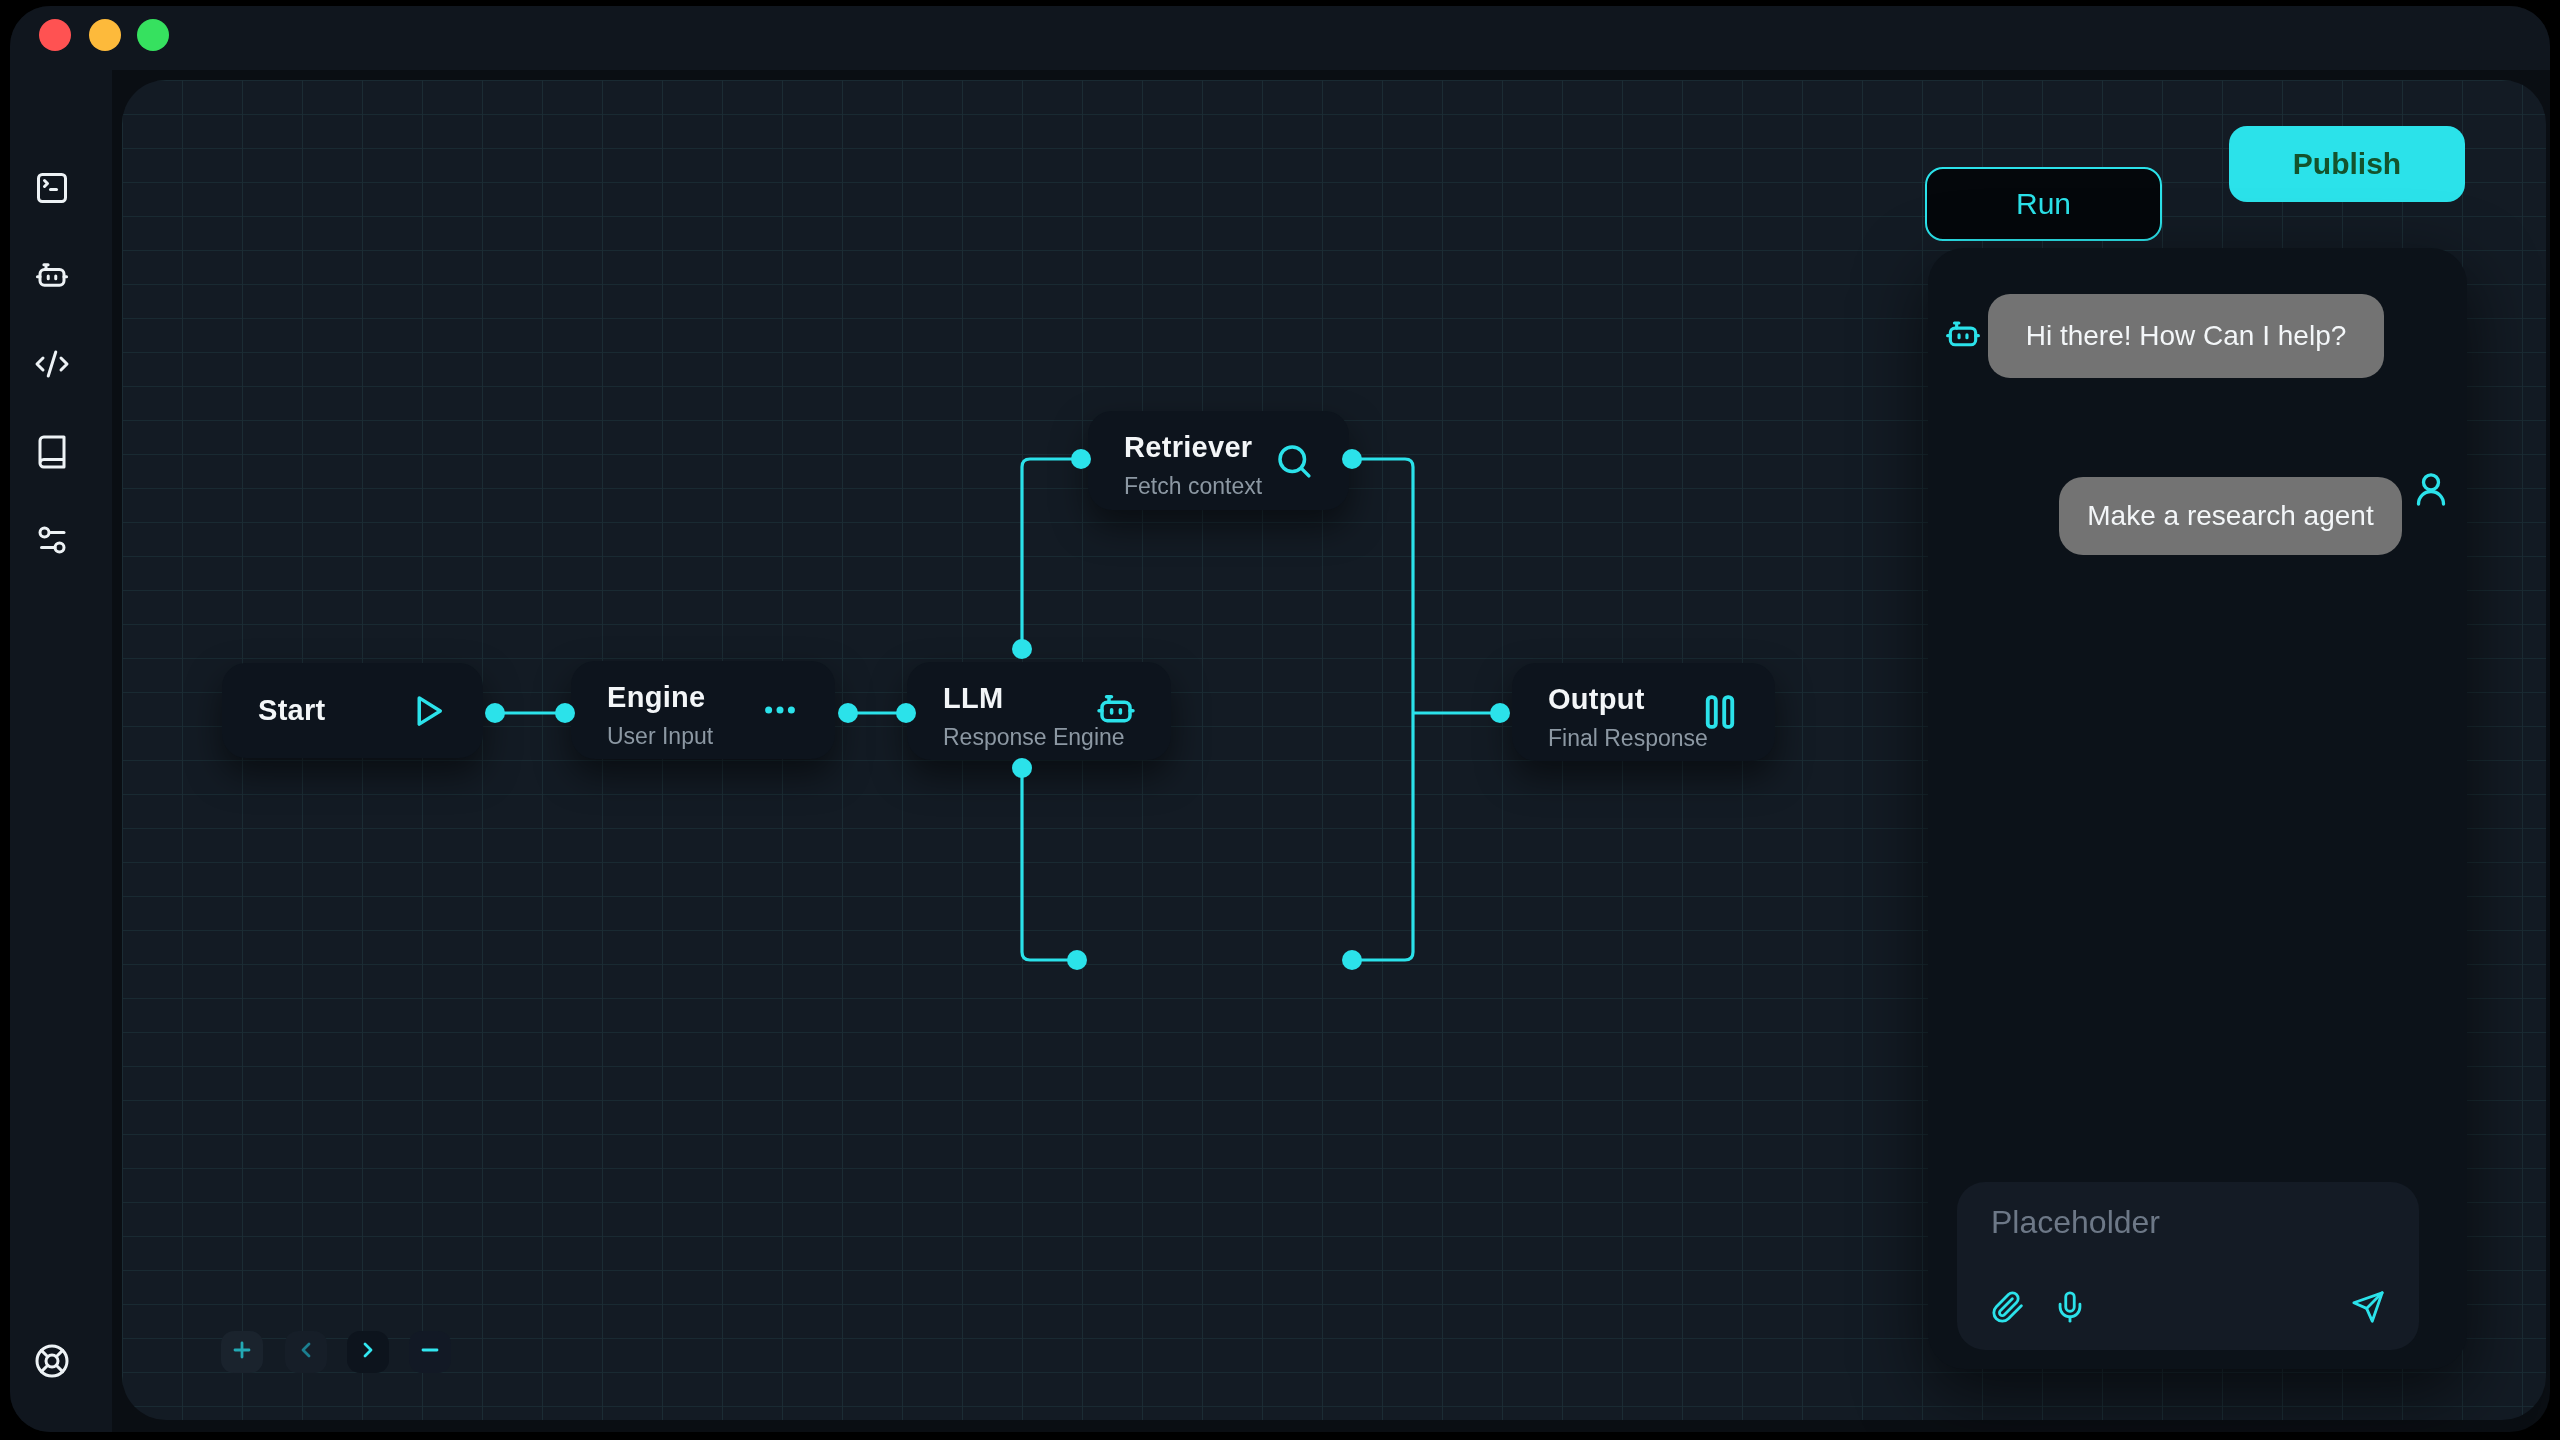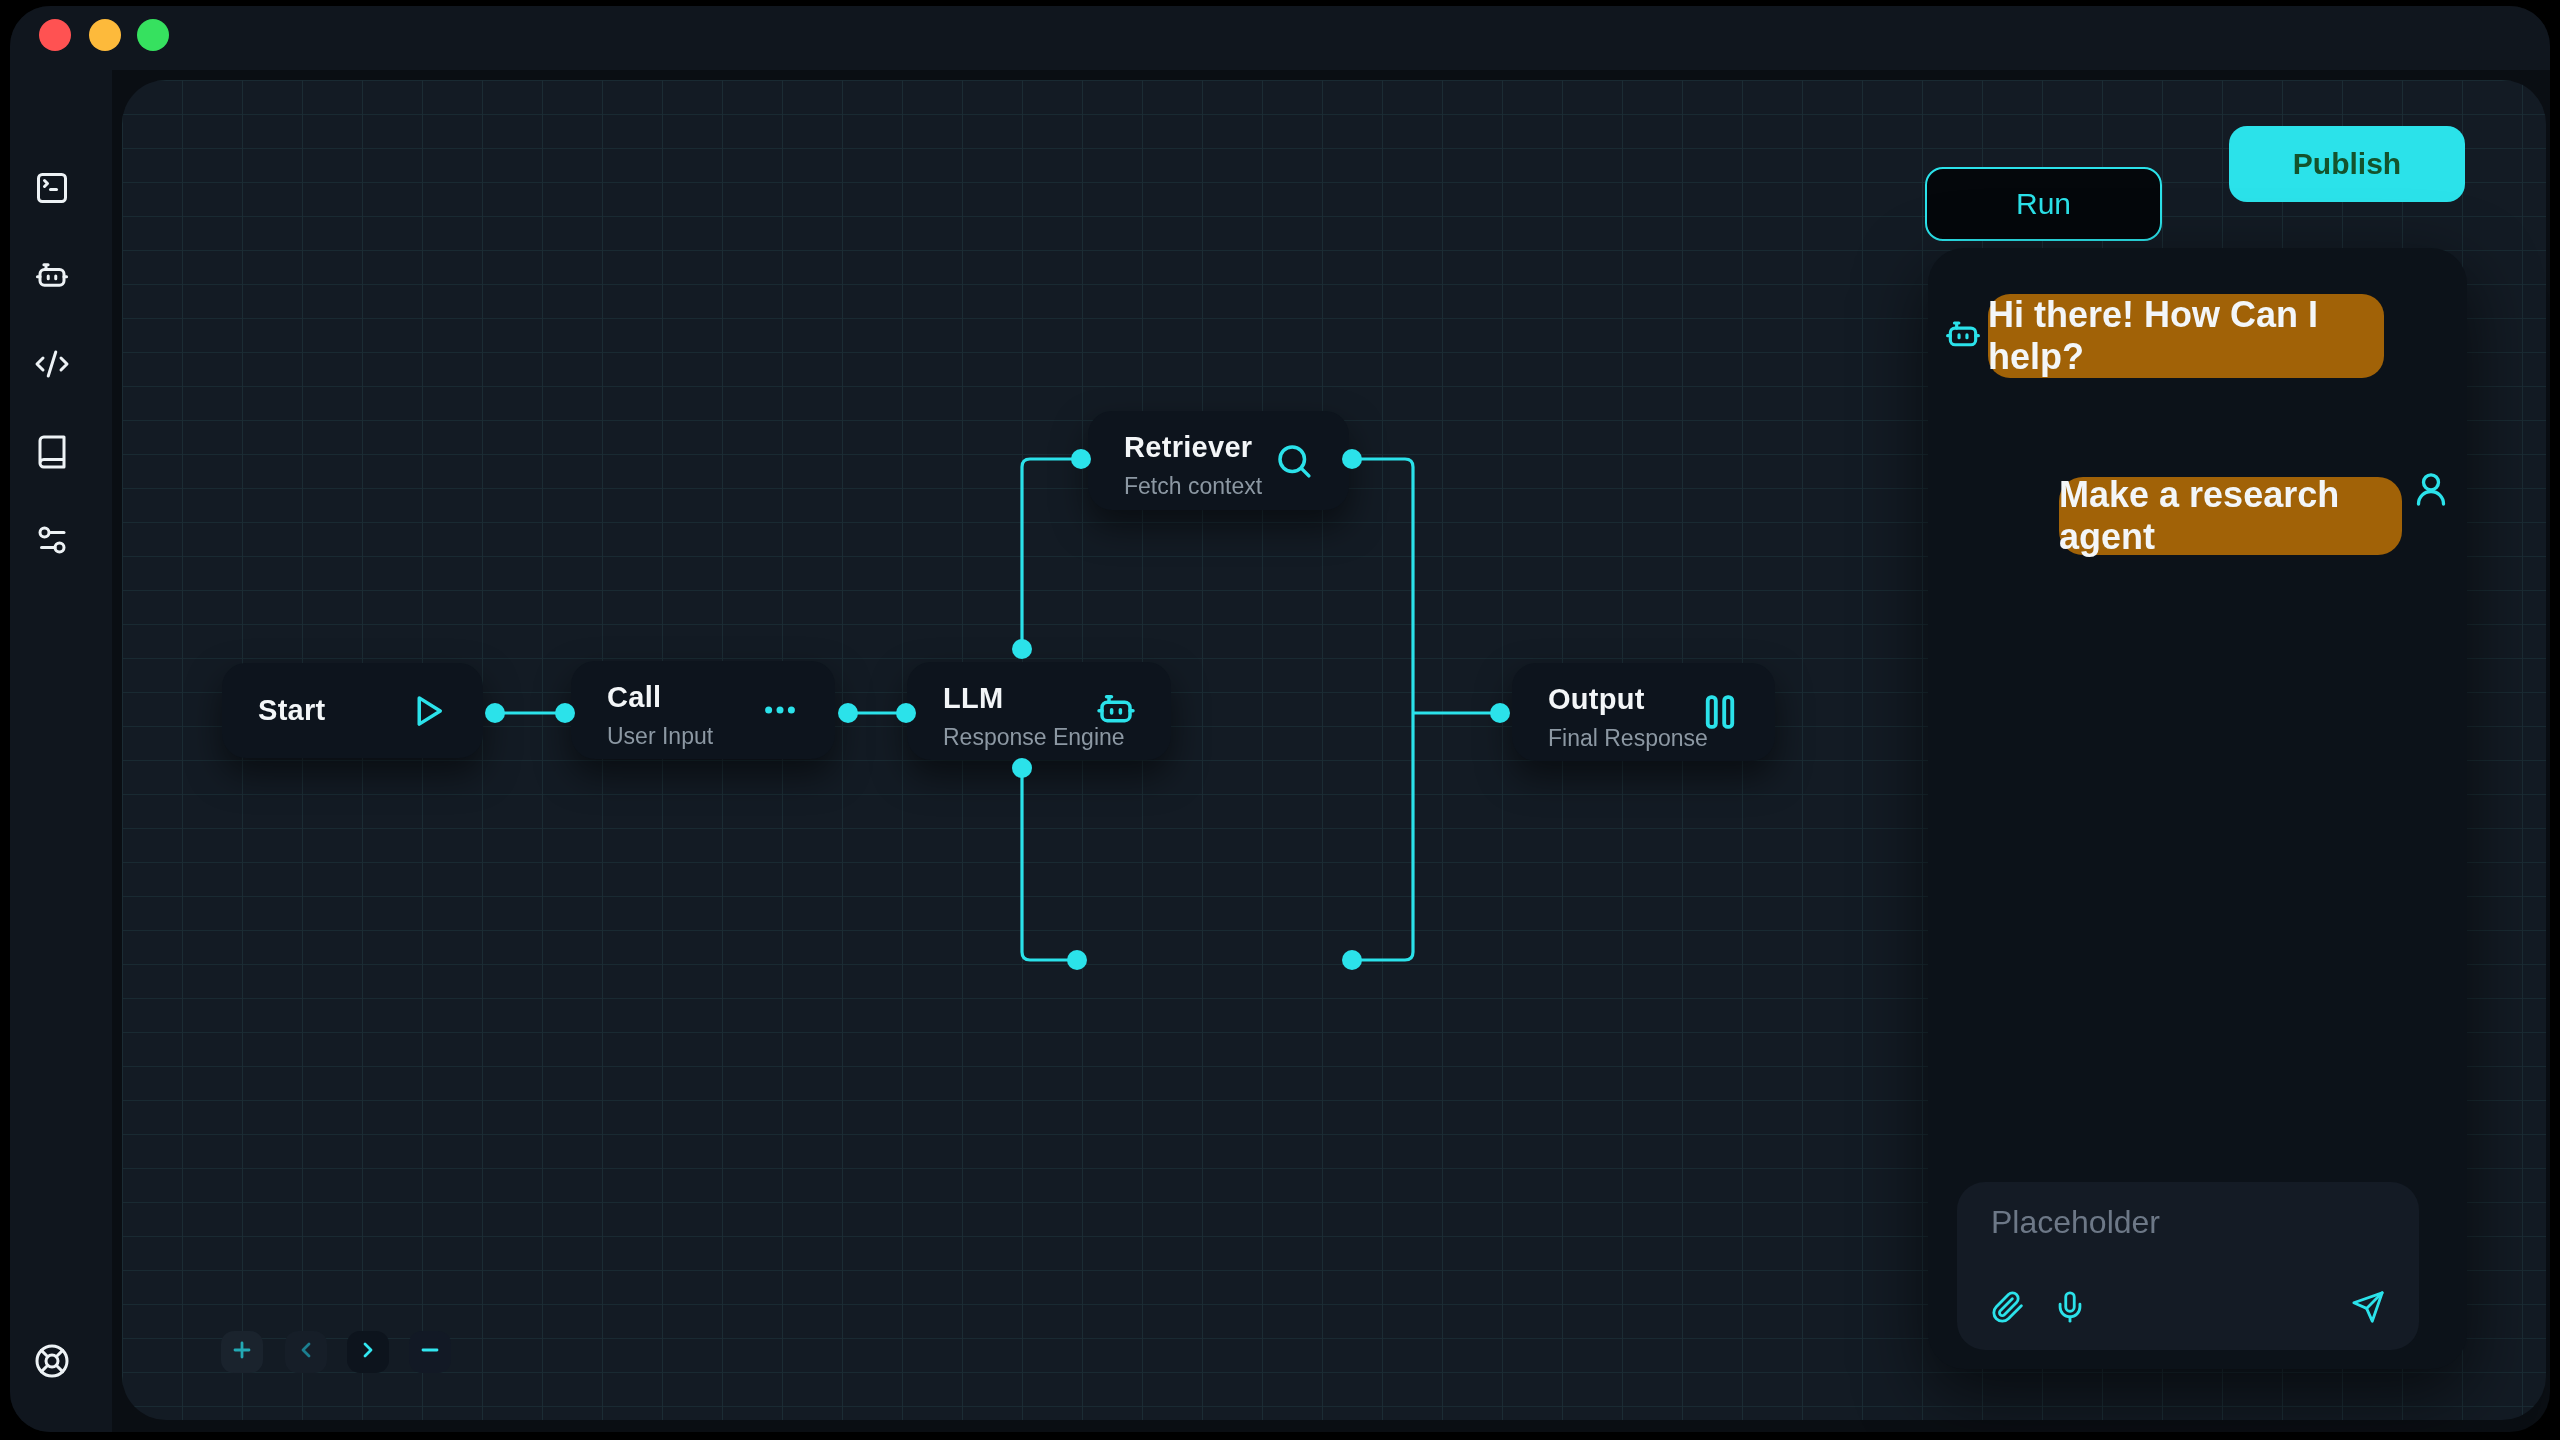--- a/index.html
+++ b/index.html
@@ -56,22 +56,22 @@
   .btn-run { left:1915px; top:121px; width:237px; height:74px; background:#04070B;
              border:2.5px solid #2BE2EA; color:#2BE2EA; font-weight:500;margin-top:40px; }
   .btn-publish { left:2219px; top:120px; width:236px; height:76px; background:#2BE2EA;
                  color:#14532d; font-weight:600; }
 
   
   .chat { position:absolute; left:1918px; top:242px; width:539px; height:1121px; z-index:8;
           background:#0C1219; border-radius:36px; box-shadow:0 24px 70px rgba(0,0,0,.6); }
   .chat-bot-icon { position:absolute; left:16px; top:69px; width:38px; height:38px; color:#2BE2EA; }
   .chat-bot-icon svg, .chat-user-icon svg { width:100%; height:100%; }
-  .bubble { position:absolute; background:#a16207; display:flex; align-items:center;
-            justify-content:center; color:#F3F6F8; font-weight:700; font-size:36px; }
+  .bubble { position:absolute; background:#737373; display:flex; align-items:center;
+            justify-content:center; color:#F3F6F8; font-weight:400; font-size:28px; }
   .bubble-bot  { left:60px; top:46px; width:396px; height:84px; border-radius:22px; }
   .bubble-user { left:131px; top:200px; width:343px; height:78px; border-radius:24px;margin-top:29px; }
   .chat-user-icon { position:absolute; left:483px; top:221px; width:40px; height:40px; color:#2BE2EA; }
 
   .composer { position:absolute; left:29px; top:934px; width:462px; height:168px;
               background:#141B25; border-radius:28px; padding:22px 34px; }
   .composer-input { width:100%; background:transparent; border:none; outline:none;
                     color:#f9a8d4; font-size:32px; font-family:inherit; }
   .composer-input::placeholder { color:#6D7887; }
   .composer-row { position:absolute; left:34px; right:34px; bottom:26px; display:flex;
@@ -155,21 +155,21 @@
   </div>
 
   <div class="node n-start single">
     <div class="title">Start</div>
     <span class="node-icon"><svg viewBox="0 0 24 24" fill="none" stroke="currentColor" stroke-width="2" stroke-linecap="round" stroke-linejoin="round">
           <polygon points="7 4.5 19 12 7 19.5 7 4.5"></polygon>
         </svg></span>
   </div>
 
   <div class="node n-input">
-    <div class="title">Call</div>
+    <div class="title">Engine</div>
     <div class="subtitle">User Input</div>
     <span class="node-icon"><svg viewBox="0 0 24 24" fill="currentColor">
           <circle cx="5.5" cy="12" r="2"></circle>
           <circle cx="12" cy="12" r="2"></circle>
           <circle cx="18.5" cy="12" r="2"></circle>
         </svg></span>
   </div>
 
   <div class="node n-llm">
     <div class="title">LLM</div>

